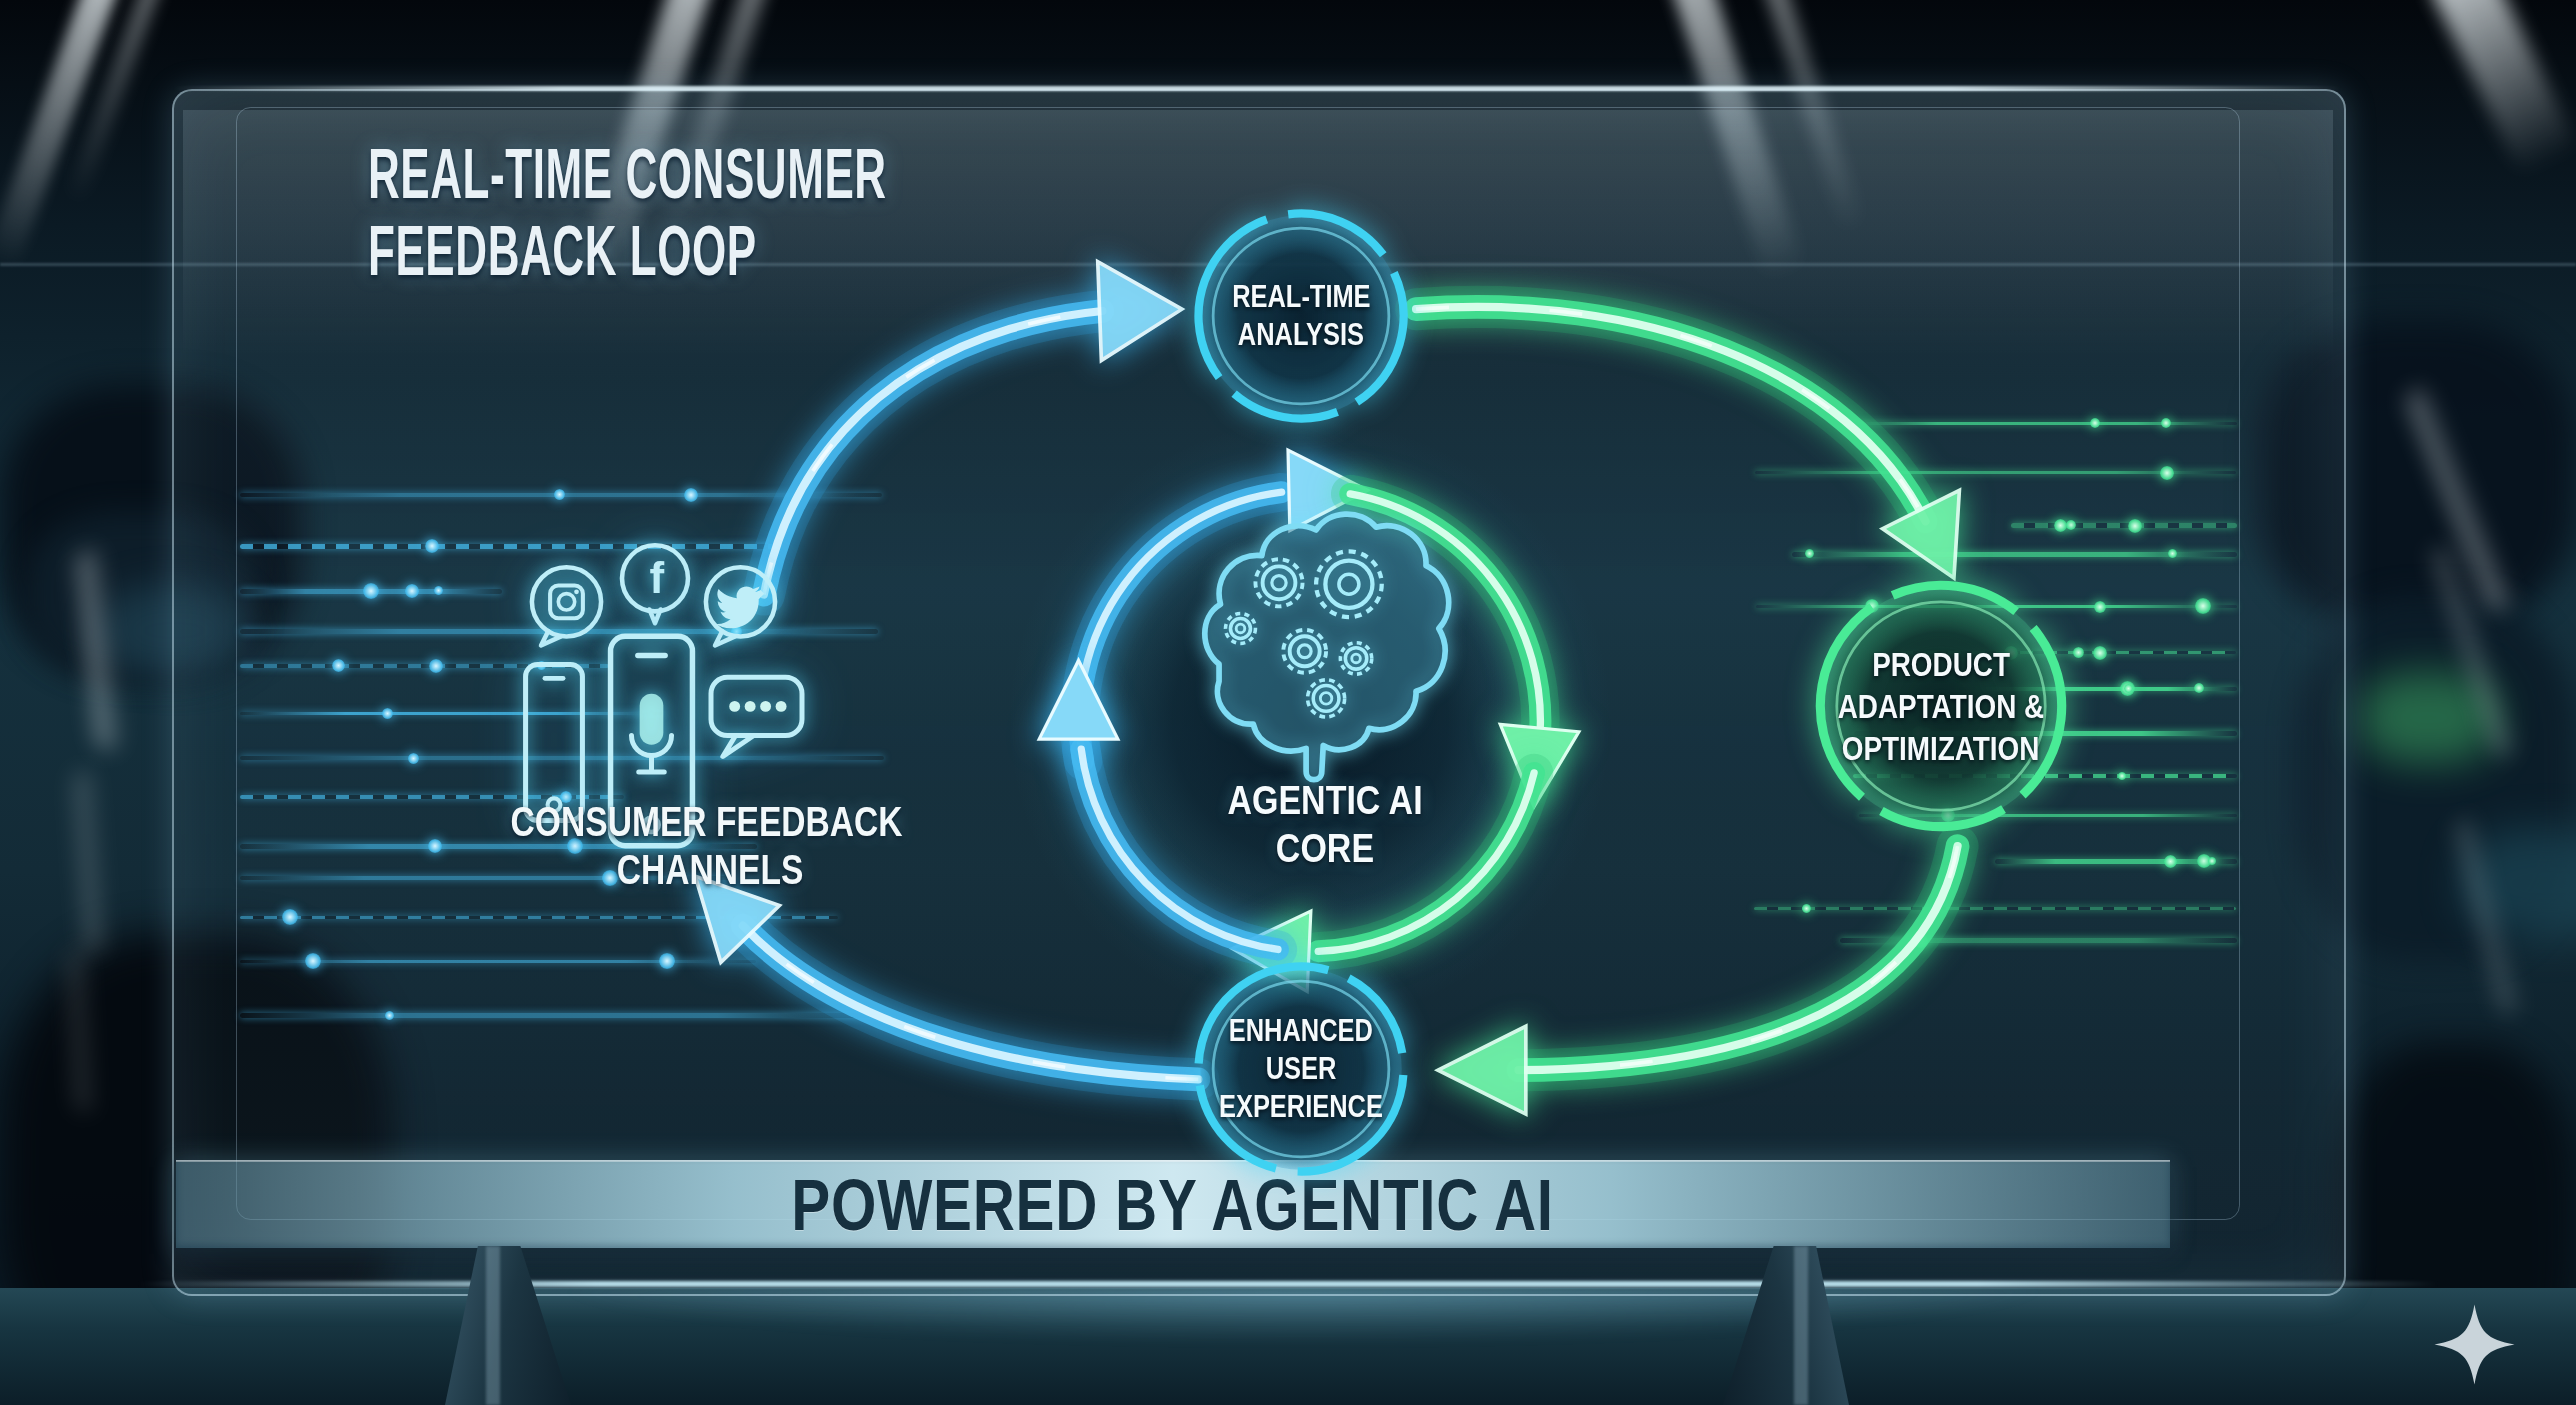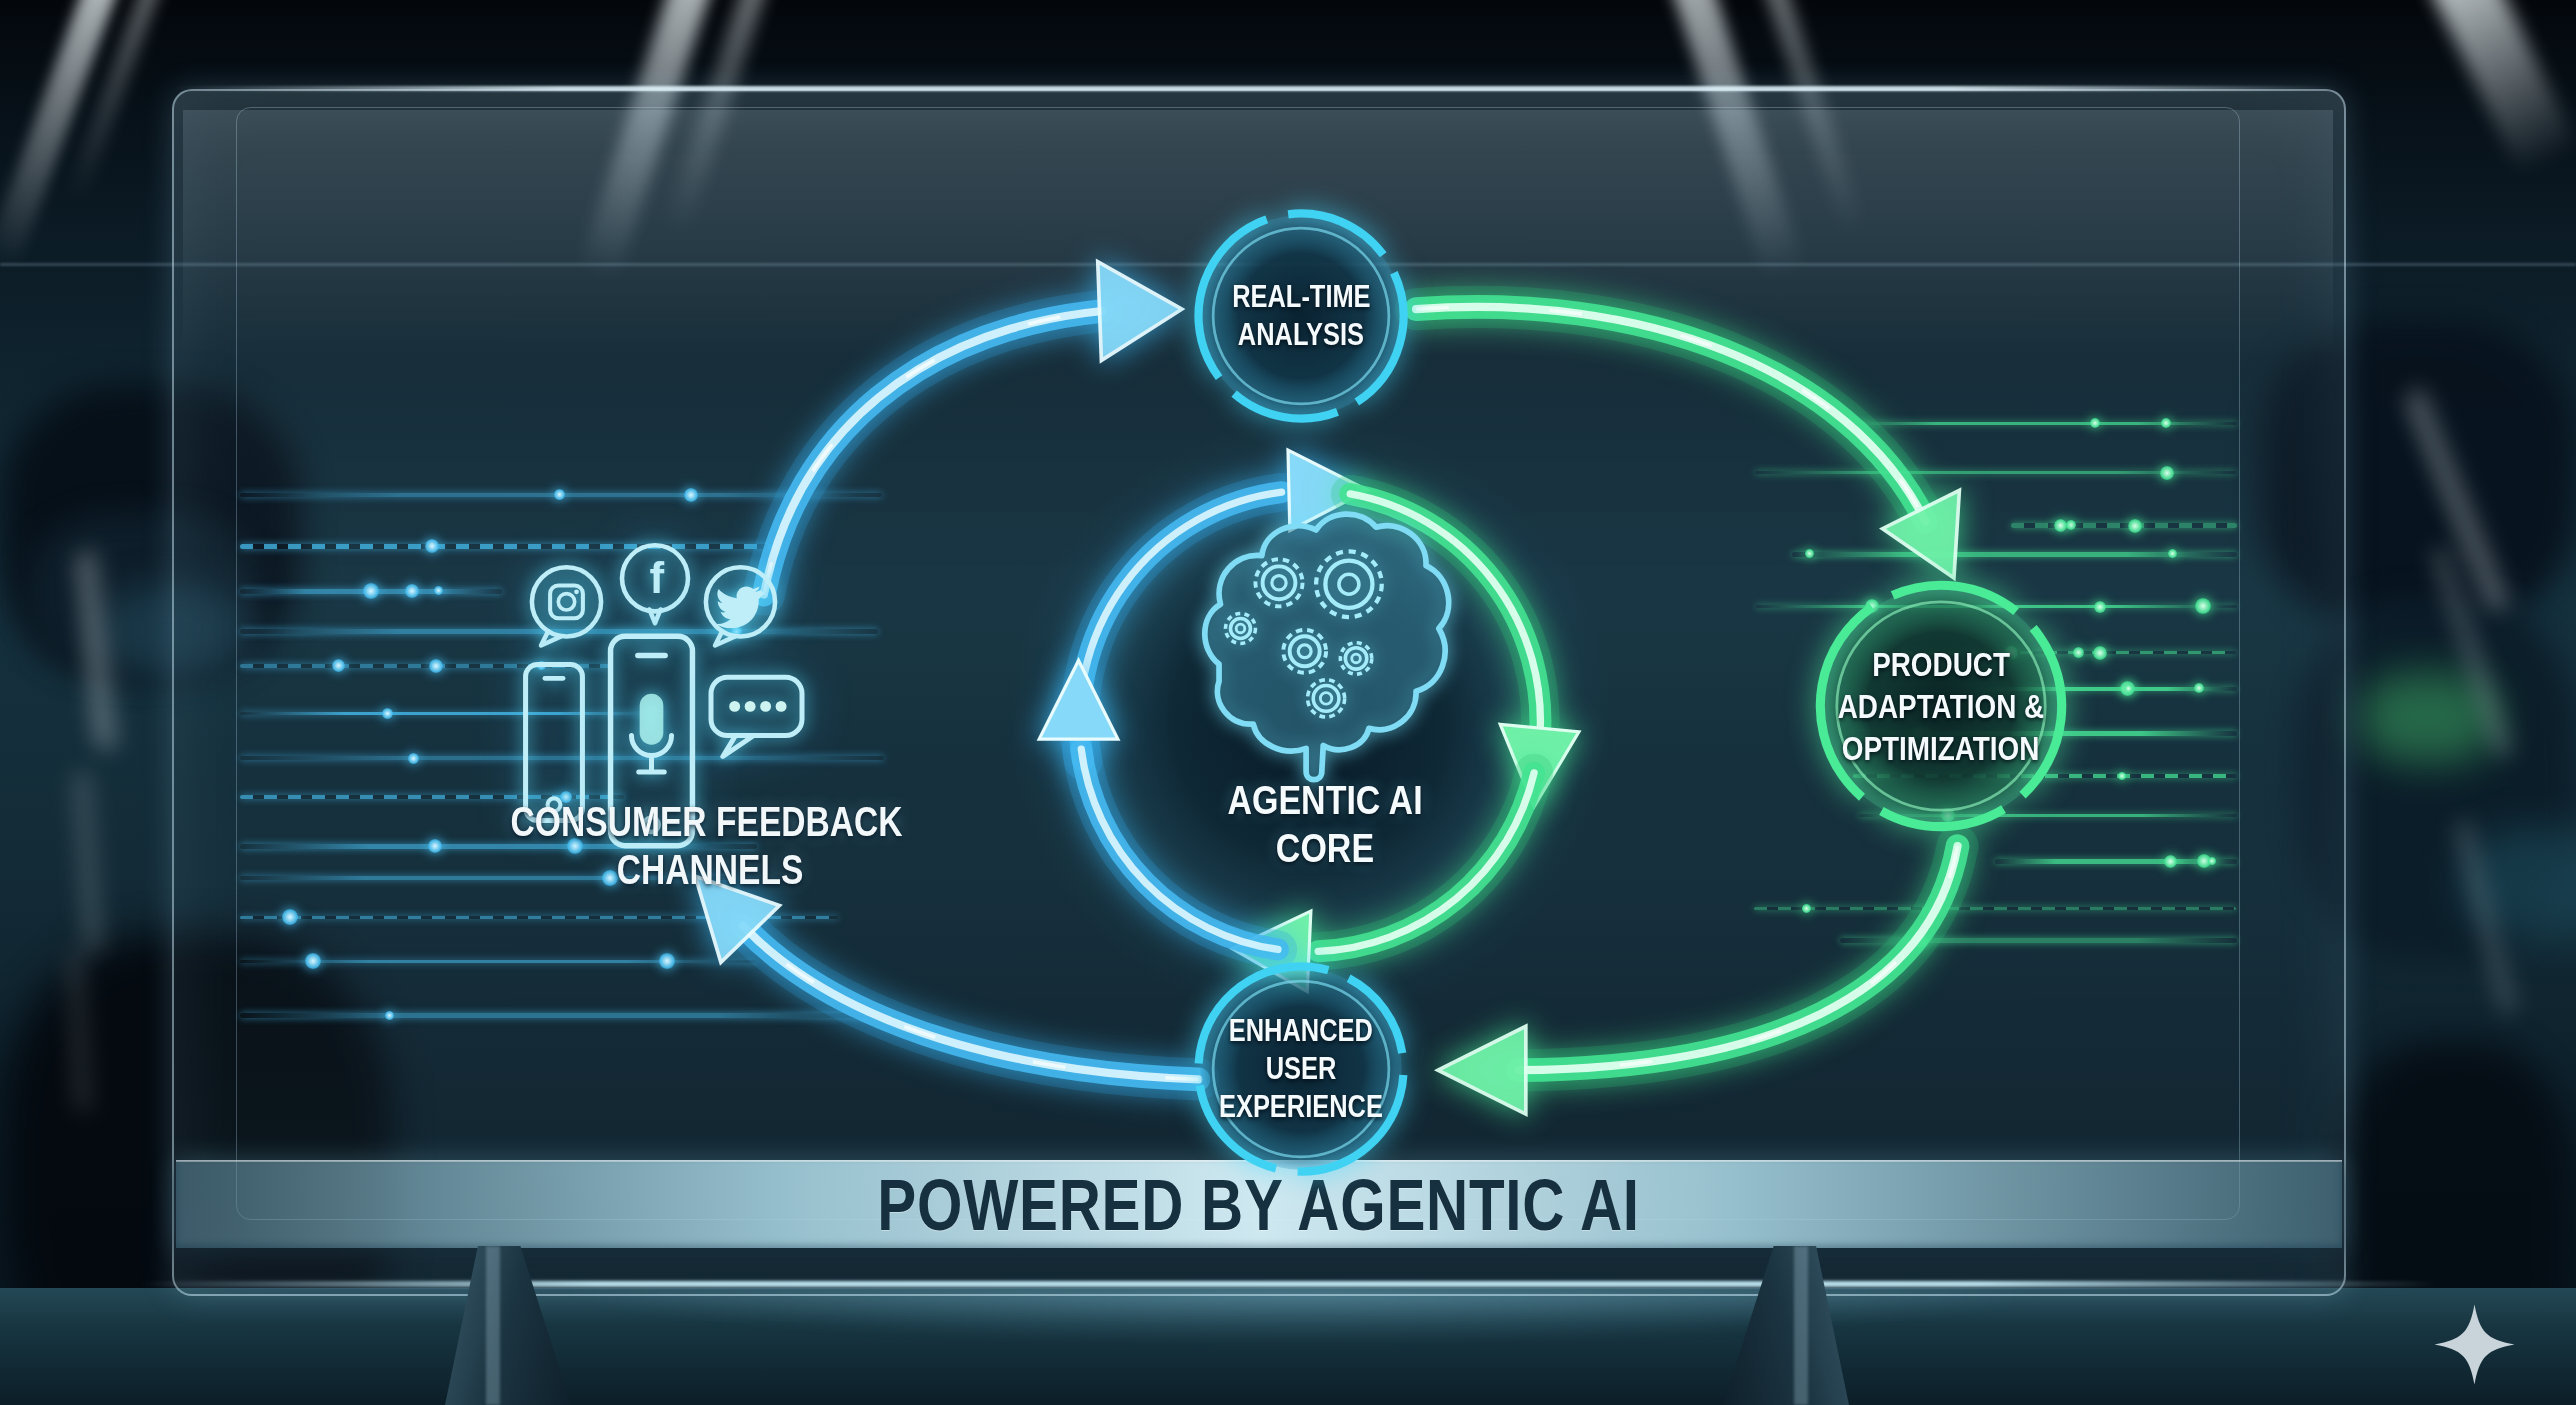--- a/index.html
+++ b/index.html
@@ -58,21 +58,21 @@
   
   .core-label{position:absolute;left:1142px;top:776px;width:366px;text-align:center;color:#f6fbfd;font-weight:bold;
     font-size:40px;line-height:48px;text-shadow:0 1.8px 5.5px rgba(0,10,20,.9),0 0 14.6px rgba(120,220,250,.35);}
   .core-label span{display:block;transform:scaleX(.85);}
   
   .diagram{position:absolute;left:0;top:0;pointer-events:none;}
   .gB{filter:drop-shadow(0 0 16px rgba(60,185,245,.8));}
   .gG{filter:drop-shadow(0 0 16px rgba(70,230,150,.8));}
   .gC{filter:drop-shadow(0 0 12px rgba(110,225,250,.9));}
   
-  .banner{position:absolute;left:176px;top:1160px;width:2166px;height:88px;display:flex;align-items:center;justify-content:center;
+  .banner{position:absolute;left:176px;top:1160px;width:1994px;height:88px;display:flex;align-items:center;justify-content:center;
     background:linear-gradient(90deg,rgba(96,142,160,.55),rgba(168,212,226,.88) 28%,rgba(214,240,248,.96) 50%,rgba(168,212,226,.88) 72%,rgba(96,142,160,.55));
     box-shadow:0 7.3px 18.3px rgba(0,10,22,.5),0 0 24px rgba(140,220,240,.3), inset 0 1.8px 0 rgba(255,255,255,.5), inset 0 -2.7px 7.3px rgba(10,40,60,.35);}
   .banner span{display:block;font-weight:bold;font-size:73px;color:#16303f;letter-spacing:0.9px;transform:scaleX(.8);white-space:nowrap;
     text-shadow:0 0.9px 0 rgba(255,255,255,.35);}
   .watermark{position:absolute;left:2431px;top:1301px;}
 </style>
 </head>
 <body>
 
 <div class="scene">
@@ -180,20 +180,24 @@
       <div class="sline" style="left:1995px;top:859px;width:242px;height:4.9px;background:linear-gradient(90deg,rgba(70,230,150,0),rgba(70,230,150,0.7614331958868695) 25%,rgba(70,230,150,0.7614331958868695) 75%,rgba(70,230,150,0));box-shadow:0 0 7.3px rgba(70,230,150,.6);"></div>
       <div class="sdot" style="left:2197px;top:854px;width:14px;height:14px;background:radial-gradient(circle,#d8ffe8,rgba(70,230,150,.9) 60%,rgba(70,230,150,0));box-shadow:0 0 11px rgba(70,230,150,.9);"></div>
       <div class="sdot" style="left:2208px;top:857px;width:8.4px;height:8.4px;background:radial-gradient(circle,#d8ffe8,rgba(70,230,150,.9) 60%,rgba(70,230,150,0));box-shadow:0 0 11px rgba(70,230,150,.9);"></div>
       <div class="sdot" style="left:2164px;top:855px;width:13px;height:13px;background:radial-gradient(circle,#d8ffe8,rgba(70,230,150,.9) 60%,rgba(70,230,150,0));box-shadow:0 0 11px rgba(70,230,150,.9);"></div>
       <div class="sline" style="left:1754px;top:907px;width:482px;height:2.8px;background:repeating-linear-gradient(90deg,rgba(70,230,150,0.41798001638053917) 0 12.8px,rgba(70,230,150,0) 12.8px 24px);box-shadow:0 0 7.3px rgba(70,230,150,.6);"></div>
       <div class="sdot" style="left:1802px;top:904px;width:9px;height:9px;background:radial-gradient(circle,#d8ffe8,rgba(70,230,150,.9) 60%,rgba(70,230,150,0));box-shadow:0 0 11px rgba(70,230,150,.9);"></div>
       <div class="sline" style="left:1840px;top:938px;width:397px;height:5.3px;background:linear-gradient(90deg,rgba(70,230,150,0),rgba(70,230,150,0.4460056419000056) 25%,rgba(70,230,150,0.4460056419000056) 75%,rgba(70,230,150,0));box-shadow:0 0 7.3px rgba(70,230,150,.6);"></div>
       <div class="sdot" style="left:1914px;top:934px;width:13.8px;height:13.8px;background:radial-gradient(circle,#d8ffe8,rgba(70,230,150,.9) 60%,rgba(70,230,150,0));box-shadow:0 0 11px rgba(70,230,150,.9);"></div>
     </div>
 
+  <div class="title">
+    <span>REAL-TIME CONSUMER</span><br>
+    <span>FEEDBACK LOOP</span>
+  </div>
 
   <svg class="diagram" width="2576" height="1405" viewBox="0 0 2816 1536">
     <defs>
       <radialGradient id="halo" cx="50%" cy="50%" r="50%">
         <stop offset="0%" stop-color="rgba(60,180,220,.16)"></stop>
           <stop offset="75%" stop-color="rgba(60,180,220,.07)"></stop>
           <stop offset="100%" stop-color="rgba(60,180,220,0)"></stop>
       </radialGradient>
       <radialGradient id="coreShade" cx="50%" cy="50%" r="50%">
         <stop offset="0%" stop-color="rgba(6,20,32,.92)"></stop>

